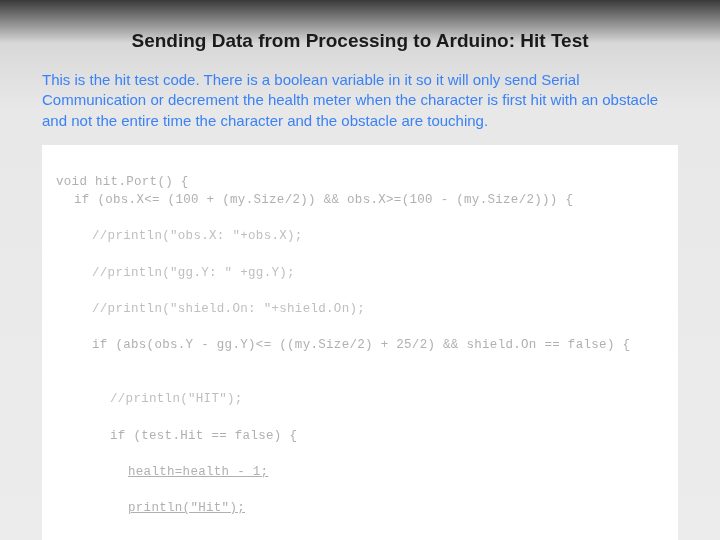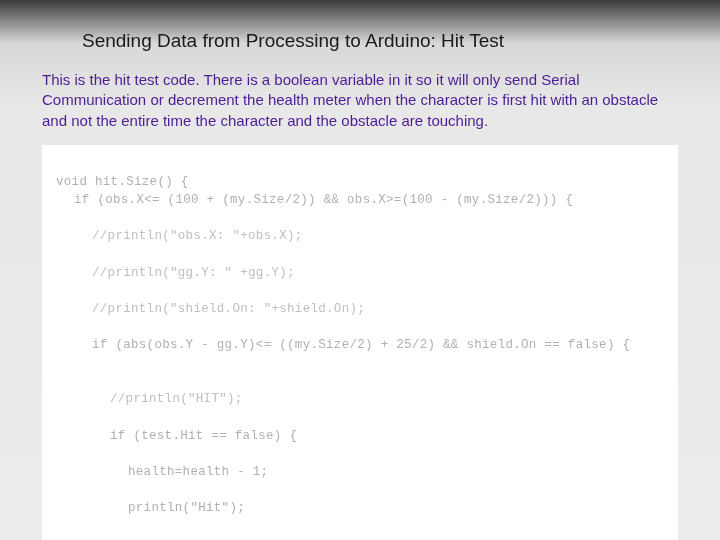--- a/index.html
+++ b/index.html
@@ -9,57 +9,58 @@
     height: 540px;
     background: linear-gradient(to bottom, #3a3a3a 0%, #d8d8d8 8%, #e8e8e8 20%, #ececec 100%);
     font-family: Arial, Helvetica, sans-serif;
     overflow: hidden;
   }
   .slide {
     padding: 30px 42px 20px 42px;
   }
   .title {
     font-size: 19px;
-    font-weight: normal;
+    font-weight: bold;
     color: #1a1a1a;
+    text-align: center;
     margin-bottom: 18px;
     margin-left: 40px;
     margin-right: 40px;
   }
   .body-text {
     font-size: 15px;
-    color: #4c1d95;
+    color: #3b82f6;
     line-height: 1.35;
     margin-bottom: 14px;
   }
   .code-block {
     background: #ffffff;
     padding: 10px 14px;
     font-family: "Courier New", Courier, monospace;
     font-size: 12.5px;
     line-height: 1.45;
     color: #b0b0b0;
     white-space: pre;
     letter-spacing: 0.3px;
   }
   .cmt { color: #bfbfbf; }
   .i1 { padding-left: 18px; display: block; }
   .i2 { padding-left: 36px; display: block; }
   .i3 { padding-left: 54px; display: block; }
-  .i4 { padding-left: 72px; display: block; }
+  .i4 { padding-left: 72px; display: block; text-decoration: underline; }
 </style>
 </head>
 <body>
 
 <div class="slide">
   <div class="title">Sending Data from Processing to Arduino: Hit Test</div>
   <div class="body-text">This is the hit test code. There is a boolean variable in it so it will only send Serial Communication or decrement the health meter when the character is first hit with an obstacle and not the entire time the character and the obstacle are touching.</div>
 
   <div class="code-block">
-<span>void hit.Size() {</span>
+<span>void hit.Port() {</span>
 <span class="i1">if (obs.X&lt;= (100 + (my.Size/2)) &amp;&amp; obs.X&gt;=(100 - (my.Size/2))) {</span>
 <span class="i2 cmt">//println("obs.X: "+obs.X);</span>
 <span class="i2 cmt">//println("gg.Y: " +gg.Y);</span>
 <span class="i2 cmt">//println("shield.On: "+shield.On);</span>
 <span class="i2">if (abs(obs.Y - gg.Y)&lt;= ((my.Size/2) + 25/2) &amp;&amp; shield.On == false) {</span>
 <span class="i2"></span>
 <span class="i3 cmt">//println("HIT");</span>
 <span class="i3">if (test.Hit == false) {</span>
 <span class="i4">health=health - 1;</span>
 <span class="i4">println("Hit");</span>

